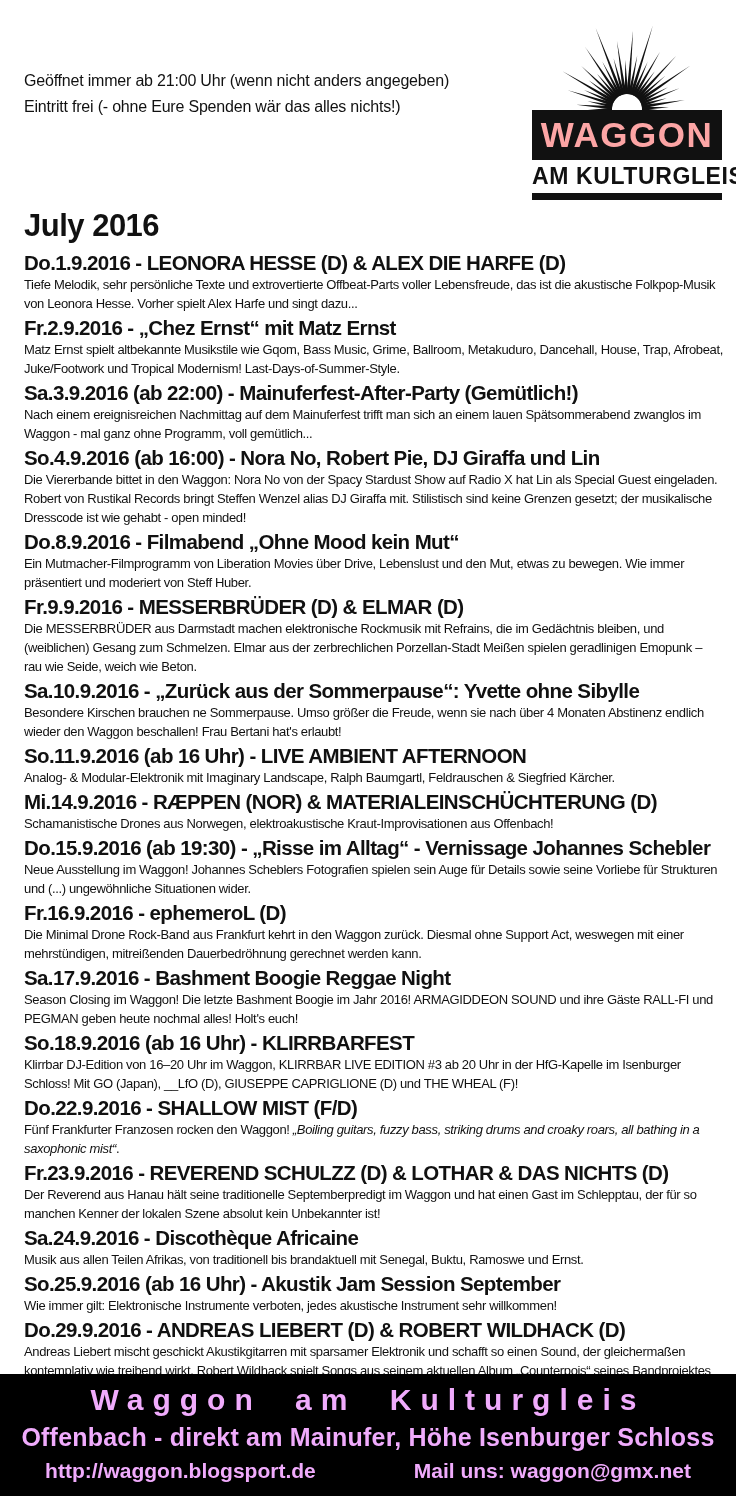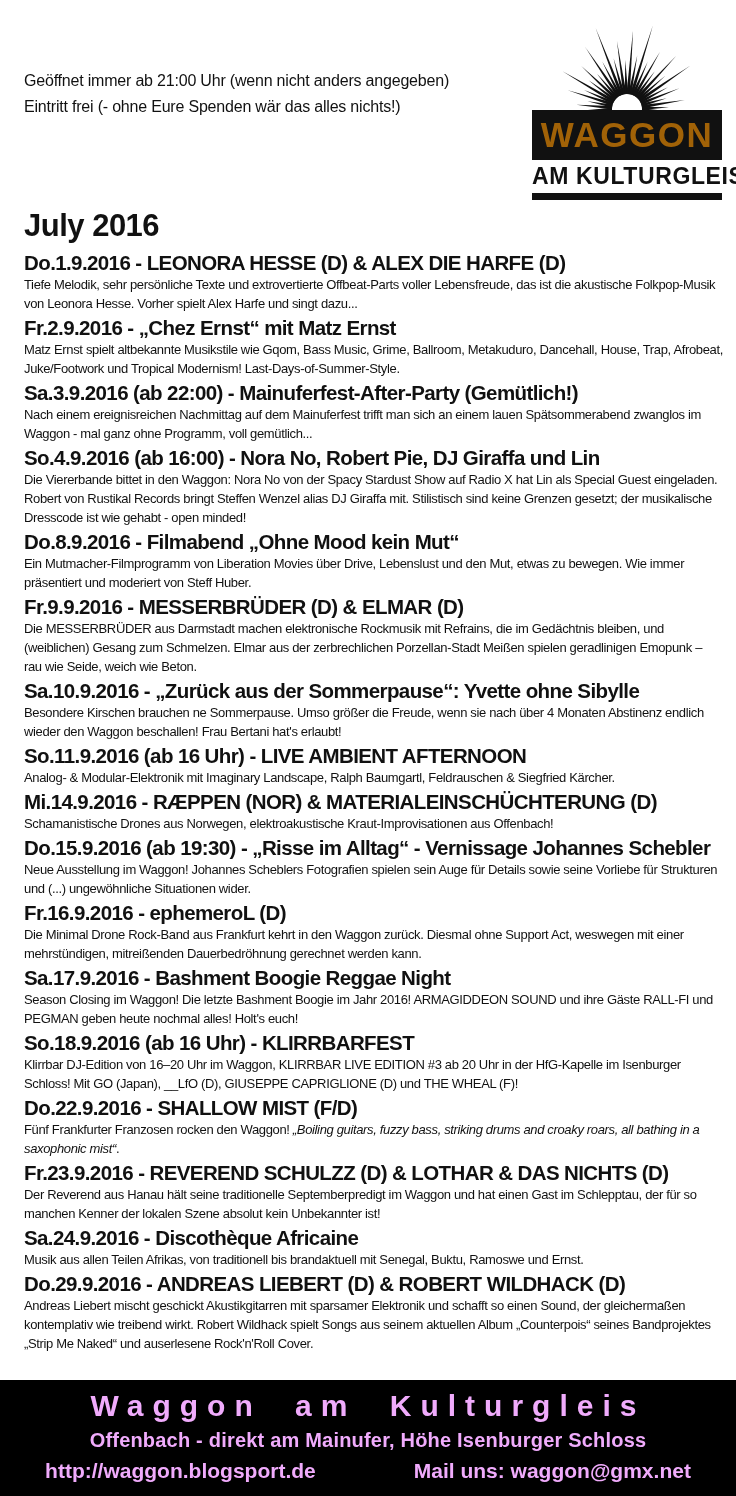--- a/index.html
+++ b/index.html
@@ -10,36 +10,36 @@
     font-family: "Liberation Sans", sans-serif;
     display: flex; flex-direction: column; overflow: hidden;
   }
   
   .top { display: flex; padding: 16px 14px 0 24px; }
   .info { flex: 1; margin-top: 52px; font-size: 16px; line-height: 1.65; letter-spacing: -0.2px; }
   .info p { margin: 0; }
   .logo { width: 190px; flex: 0 0 auto; }
   .sunburst { display: block; width: 190px; height: 94px; }
   .logo-box {
-    background: #111; color: #a16207; font-weight: bold; text-align: center;
+    background: #111; color: #fca5a5; font-weight: bold; text-align: center;
     font-size: 35px; letter-spacing: 1.5px; line-height: 1; padding: 7px 0 8px;
   }
   .logo-sub { font-weight: bold; font-size: 23px; text-align: right; letter-spacing: 0.6px; margin-top: 3px; white-space: nowrap; }
   .logo-bar { height: 7px; background: #111; margin-top: 3px; }
   
   .month { font-size: 31px; font-weight: bold; letter-spacing: -0.5px; margin: 8px 14px 2px 24px; }
   
   .events { flex: 1 1 auto; min-height: 0; overflow: hidden; padding: 2px 13px 0 24px; }
   .event h2 { font-size: 20.5px; font-weight: bold; letter-spacing: -0.6px; line-height: 23px; margin: 3px 0 0; }
   .event p  { font-size: 13px; letter-spacing: -0.35px; line-height: 19px; margin: 1px 0 0; }
   .event p i { font-style: italic; }
   
   .footer { flex: 0 0 auto; background: #000; color: #f0abfc; text-align: center; padding: 9px 8px 13px; }
   .f-title { font-size: 30px; font-weight: bold; letter-spacing: 9px; word-spacing: 16px; line-height: 1.1; }
-  .f-address { font-size: 20px; font-weight: bold; letter-spacing: 0.2px; margin-top: 7px; }
+  .f-address { font-size: 25px; font-weight: bold; letter-spacing: 0.2px; margin-top: 7px; }
   .f-row { display: flex; justify-content: center; gap: 98px; font-size: 21px; font-weight: bold; margin-top: 7px; }
   .f-row span { white-space: nowrap; }
 </style>
 </head>
 <body>
 
 <div class="page">
 
   <header class="top">
     <div class="info">
@@ -147,20 +147,24 @@
       </div>
       <div class="event">
         <h2>Fr.23.9.2016 - REVEREND SCHULZZ (D) &amp; LOTHAR &amp; DAS NICHTS (D)</h2>
         <p>Der Reverend aus Hanau hält seine traditionelle Septemberpredigt im Waggon und hat einen Gast im Schlepptau, der für so manchen Kenner der lokalen Szene absolut kein Unbekannter ist!</p>
       </div>
       <div class="event">
         <h2>Sa.24.9.2016 - Discothèque Africaine</h2>
         <p>Musik aus allen Teilen Afrikas, von traditionell bis brandaktuell mit Senegal, Buktu, Ramoswe und Ernst.</p>
       </div>
       <div class="event">
+        <h2>So.25.9.2016 (ab 16 Uhr) - Akustik Jam Session September</h2>
+        <p>Wie immer gilt: Elektronische Instrumente verboten, jedes akustische Instrument sehr willkommen!</p>
+      </div>
+      <div class="event">
         <h2>Do.29.9.2016 - ANDREAS LIEBERT (D) &amp; ROBERT WILDHACK (D)</h2>
         <p>Andreas Liebert mischt geschickt Akustikgitarren mit sparsamer Elektronik und schafft so einen Sound, der gleichermaßen kontemplativ wie treibend wirkt. Robert Wildhack spielt Songs aus seinem aktuellen Album „Counterpois“ seines Bandprojektes „Strip Me Naked“ und auserlesene Rock'n'Roll Cover.</p>
       </div>
     </main>
 
   <footer class="footer">
     <div class="f-title">Waggon am Kulturgleis</div>
     <div class="f-address">Offenbach - direkt am Mainufer, Höhe Isenburger Schloss</div>
     <div class="f-row">
       <span>http://waggon.blogsport.de</span>

